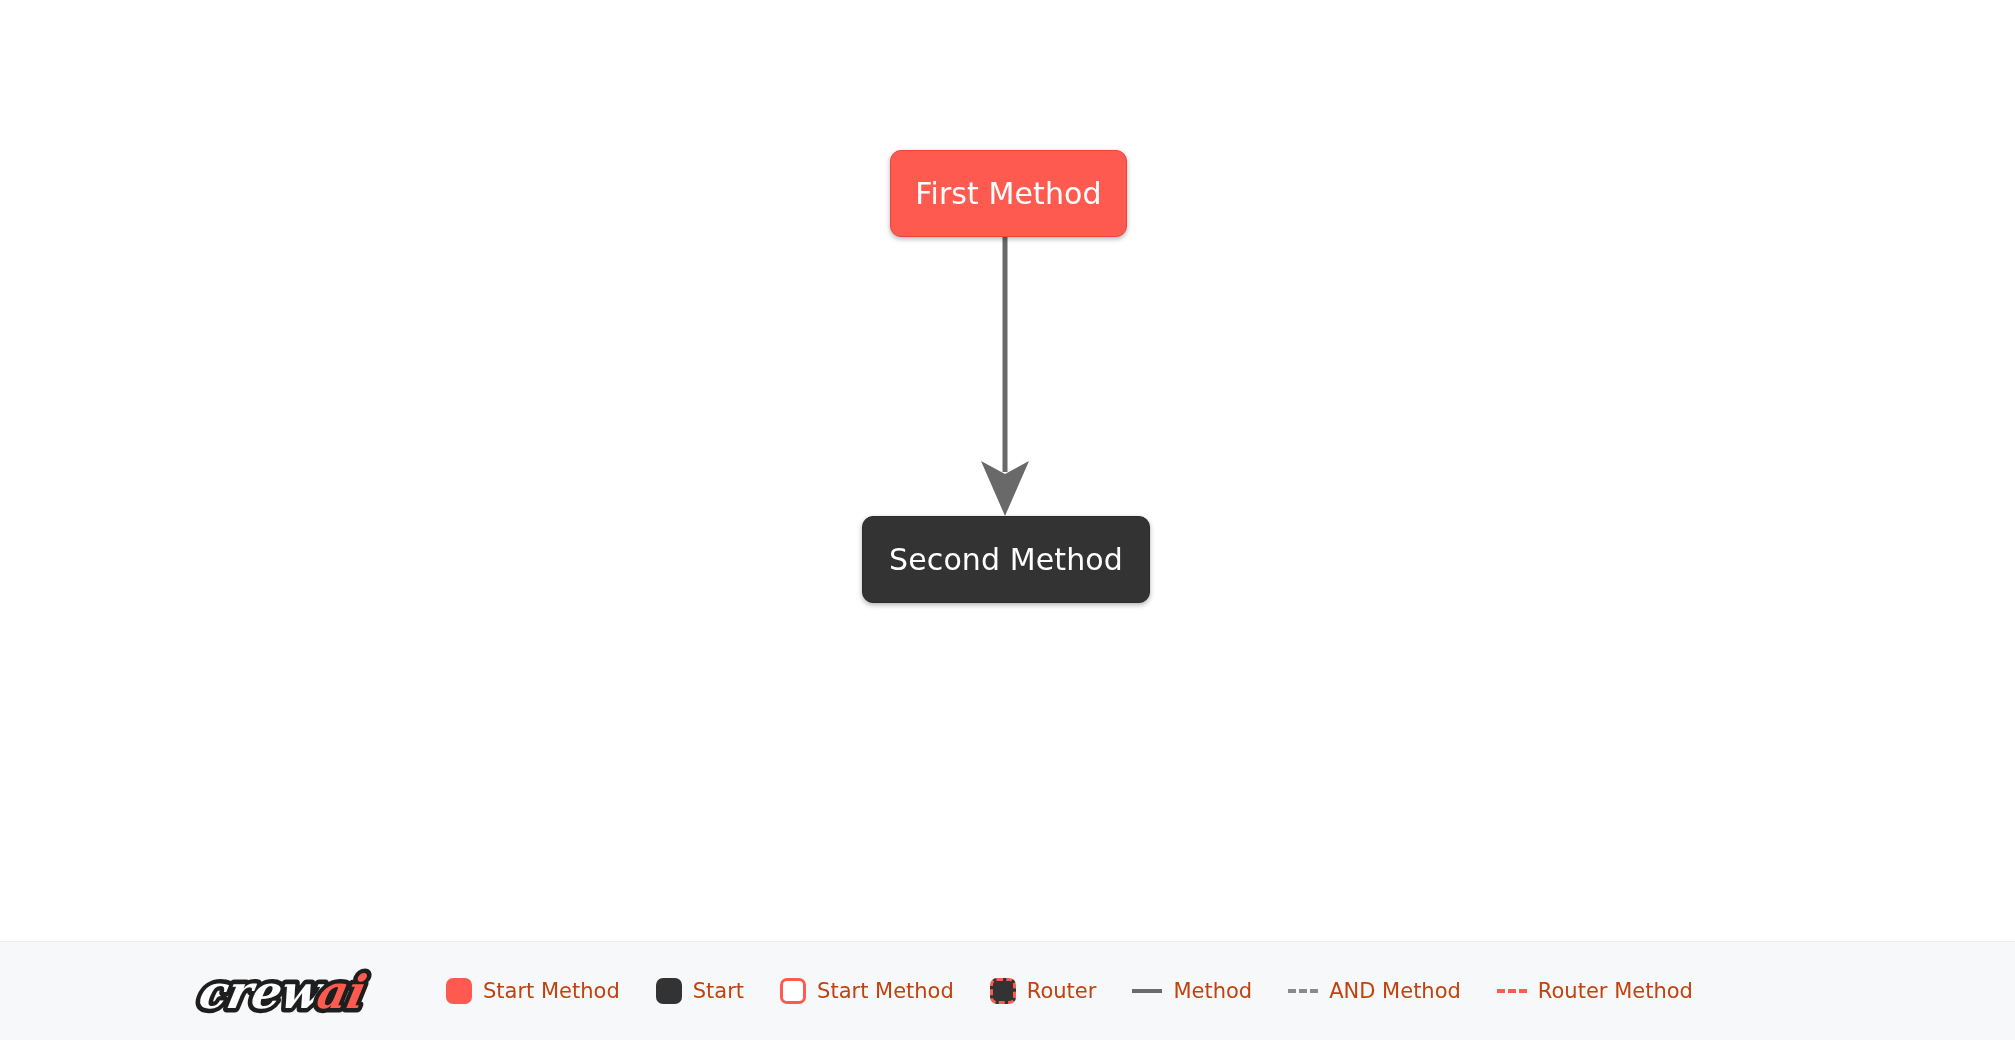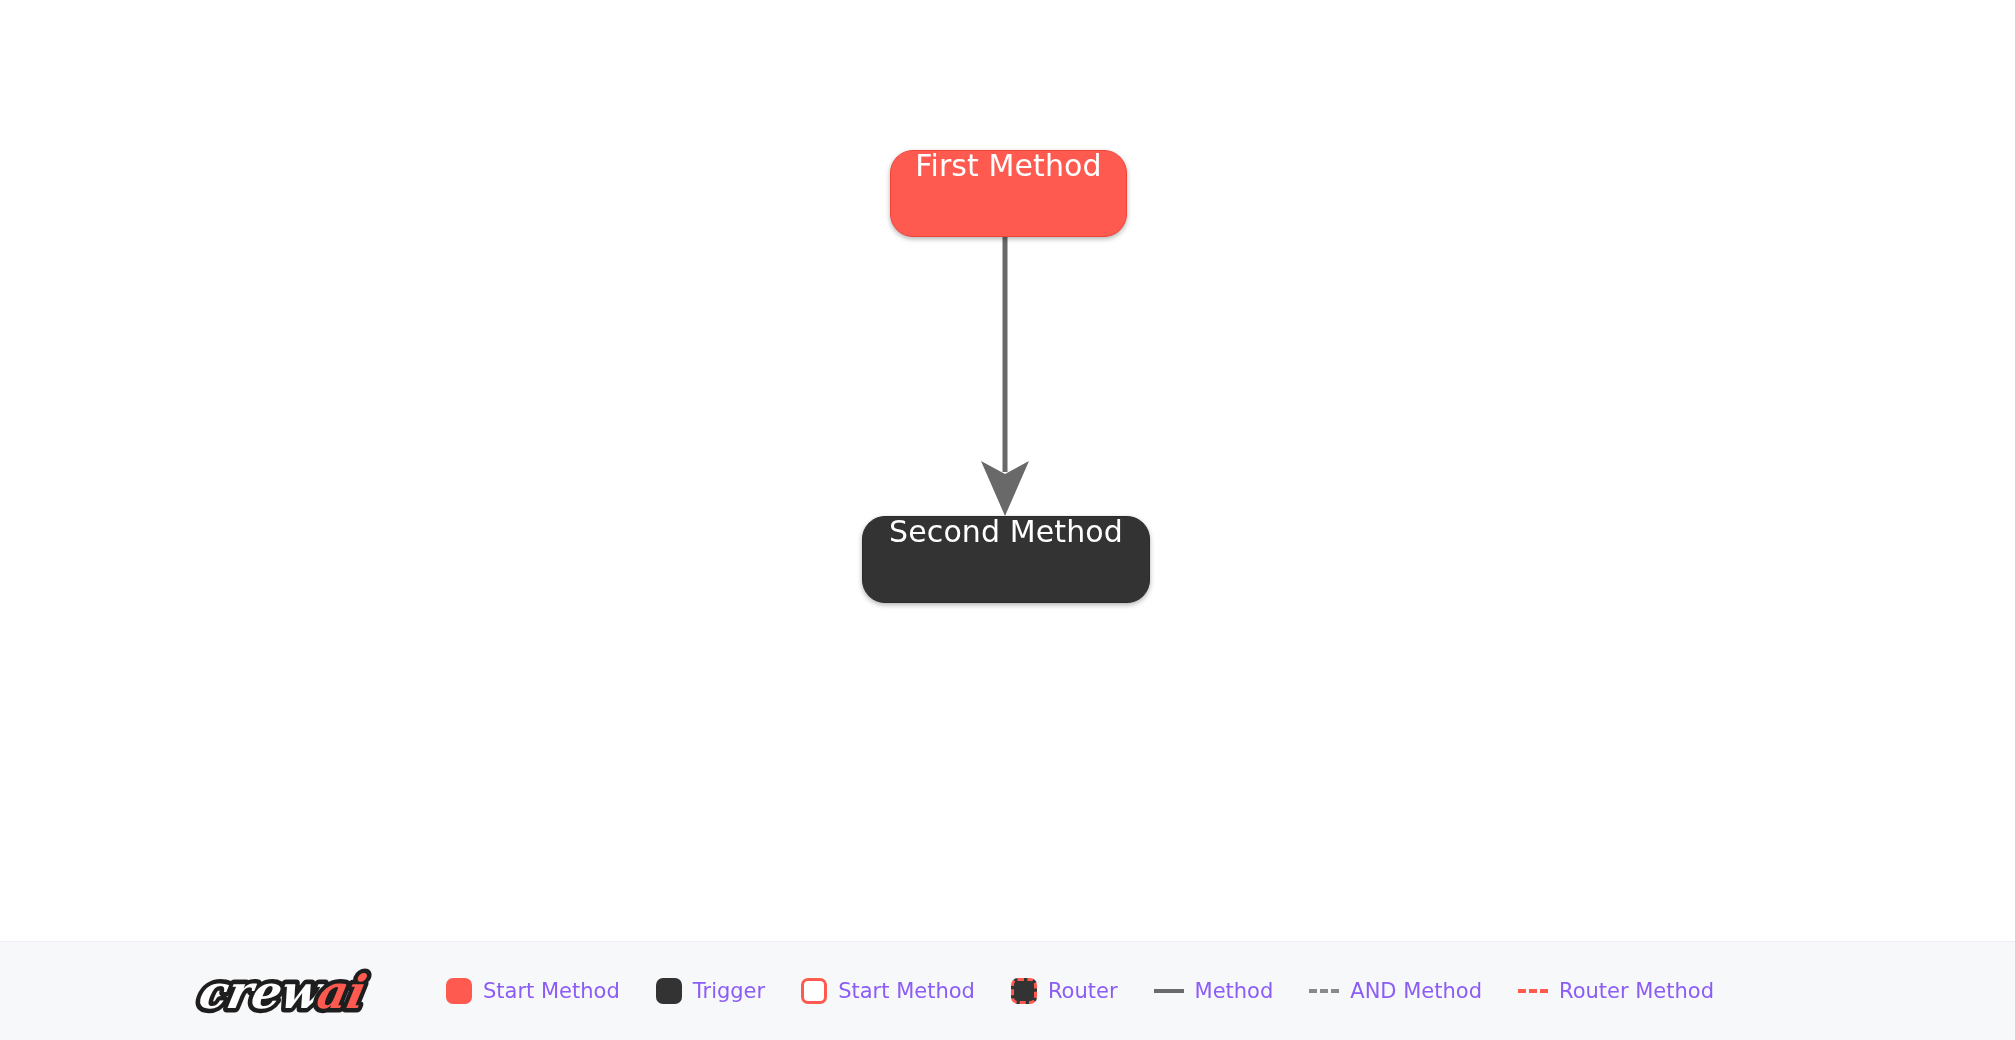--- a/index.html
+++ b/index.html
@@ -32,22 +32,23 @@
     width: 2015px;
     height: 941px;
     pointer-events: none;
   }
 
   
   .node {
     position: absolute;
     box-sizing: border-box;
     display: flex;
+    align-items: center;
     justify-content: center;
-    border-radius: 23px;
+    border-radius: 11px;
     color: #ffffff;
     font-size: 30px;
     line-height: 1;
     letter-spacing: 0.1px;
     white-space: nowrap;
     box-shadow: 0 2px 5px rgba(0,0,0,0.30);
   }
   .node-start {
     left: 890px;
     top: 150px;
@@ -93,21 +94,21 @@
     align-items: center;
   }
   .legend-item {
     display: flex;
     align-items: center;
     margin-right: 36px;
     white-space: nowrap;
   }
   .legend-label {
     font-size: 21px;
-    color: #8b5cf6;
+    color: #c2410c;
     line-height: 1;
   }
 
   .swatch {
     width: 26px;
     height: 26px;
     border-radius: 7px;
     margin-right: 11px;
     box-sizing: border-box;
     flex: none;
@@ -169,21 +170,21 @@
 
   <div class="legend-items">
 
     <div class="legend-item">
       <span class="swatch swatch-start"></span>
       <span class="legend-label">Start Method</span>
     </div>
 
     <div class="legend-item">
       <span class="swatch swatch-method"></span>
-      <span class="legend-label">Trigger</span>
+      <span class="legend-label">Start</span>
     </div>
 
     <div class="legend-item">
       <span class="swatch swatch-crew"></span>
       <span class="legend-label">Start Method</span>
     </div>
 
     <div class="legend-item">
       <span class="swatch swatch-router"></span>
       <span class="legend-label">Router</span>

